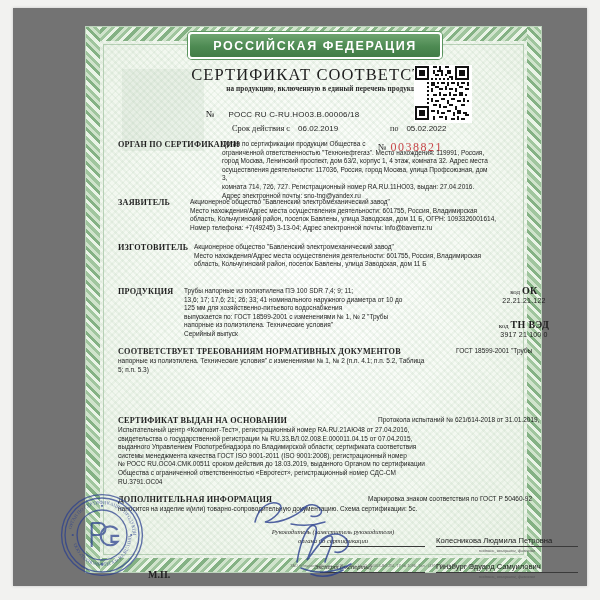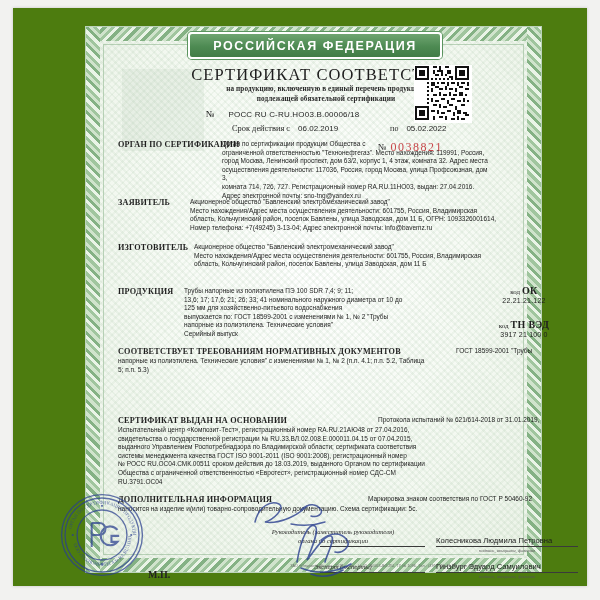--- a/index.html
+++ b/index.html
@@ -20,21 +20,21 @@
     position: absolute;
     left: 0; top: 0;
     width: 600px; height: 600px;
     background: #f2f2f0;
   }
   
   #paper {
     position: absolute;
     left: 13px; top: 8px;
     width: 574px; height: 578px;
-    background: #4d7c0f;
+    background: #737373;
     box-shadow: 0 0 3px rgba(0,0,0,.18);
   }
 
   
   #cert {
     position: absolute;
     left: 72px; top: 18px;
     width: 455px; height: 545px;
     background:
       repeating-linear-gradient(45deg, rgba(120,165,120,.085) 0 2px, rgba(255,255,255,0) 2px 5px),
@@ -332,21 +332,20 @@
       <div class="edge right"></div>
       <div id="innerline"></div>
       <div id="watermark"></div>
 
       <div id="banner">
         <span>РОССИЙСКАЯ ФЕДЕРАЦИЯ</span>
       </div>
 
       <div id="title">СЕРТИФИКАТ СООТВЕТСТВИЯ</div>
       <div class="subtitle" id="sub1">на продукцию, включенную в единый перечень продукции,</div>
-      <div class="subtitle" id="sub2">подлежащей обязательной сертификации</div>
 
       <div id="numline">
         <span class="no">№</span>
         <span class="val">РОСС RU C-RU.НО03.В.00006/18</span>
       </div>
 
       <div id="validity">
         <span class="lbl">Срок действия с</span>
         <span class="from">06.02.2019</span>
         <span class="po">по</span>

